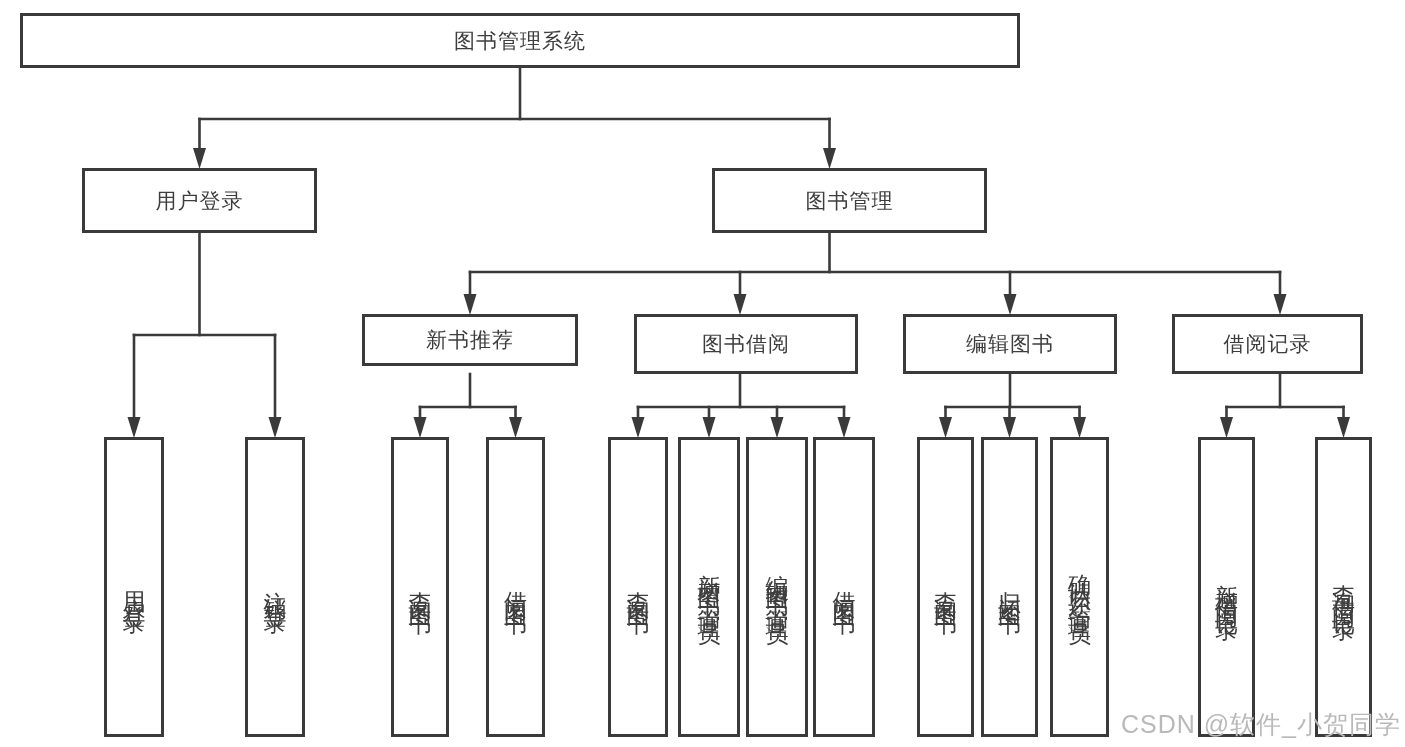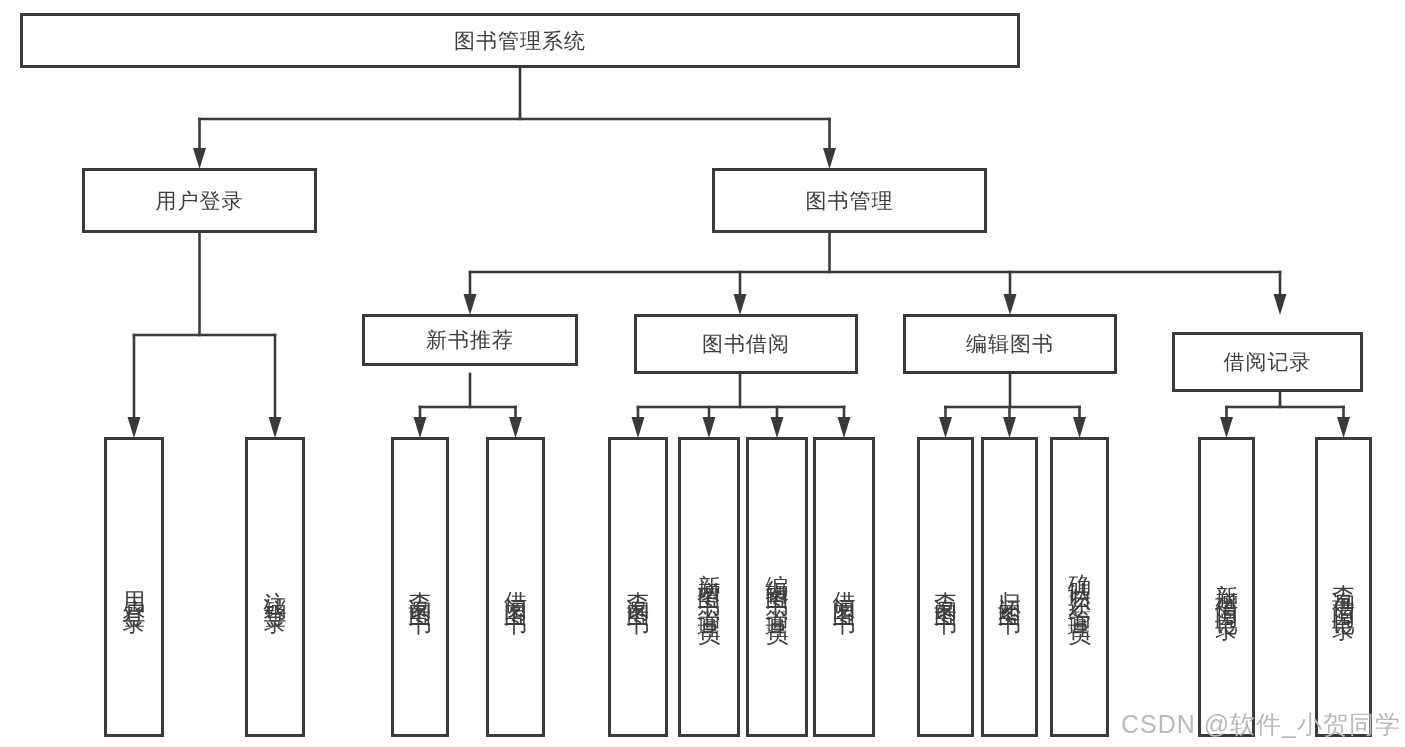--- a/index.html
+++ b/index.html
@@ -129,21 +129,21 @@
       </div>
       <div class="node h" style="left: 362px; top: 314px; width: 216px; height: 52px;">
         <span class="label">新书推荐</span>
       </div>
       <div class="node h" style="left: 634px; top: 314px; width: 224px; height: 60px;">
         <span class="label">图书借阅</span>
       </div>
       <div class="node h" style="left: 903px; top: 314px; width: 214px; height: 60px;">
         <span class="label">编辑图书</span>
       </div>
-      <div class="node h" style="left: 1172px; top: 332px; width: 191px; height: 60px;">
+      <div class="node h" style="left: 1172px; top: 314px; width: 191px; height: 60px;">
         <span class="label">借阅记录</span>
       </div>
       <div class="node v" style="left: 104px; top: 437px; width: 60px; height: 300px;">
         <span class="label">用户登录</span>
       </div>
       <div class="node v" style="left: 245px; top: 437px; width: 60px; height: 300px;">
         <span class="label">注销登录</span>
       </div>
       <div class="node v" style="left: 391px; top: 437px; width: 58px; height: 300px;">
         <span class="label">查询图书</span>

